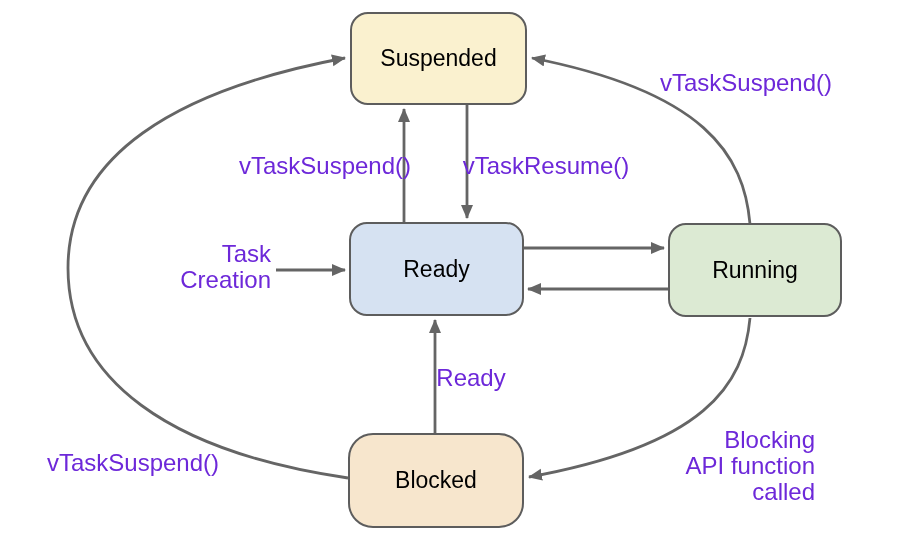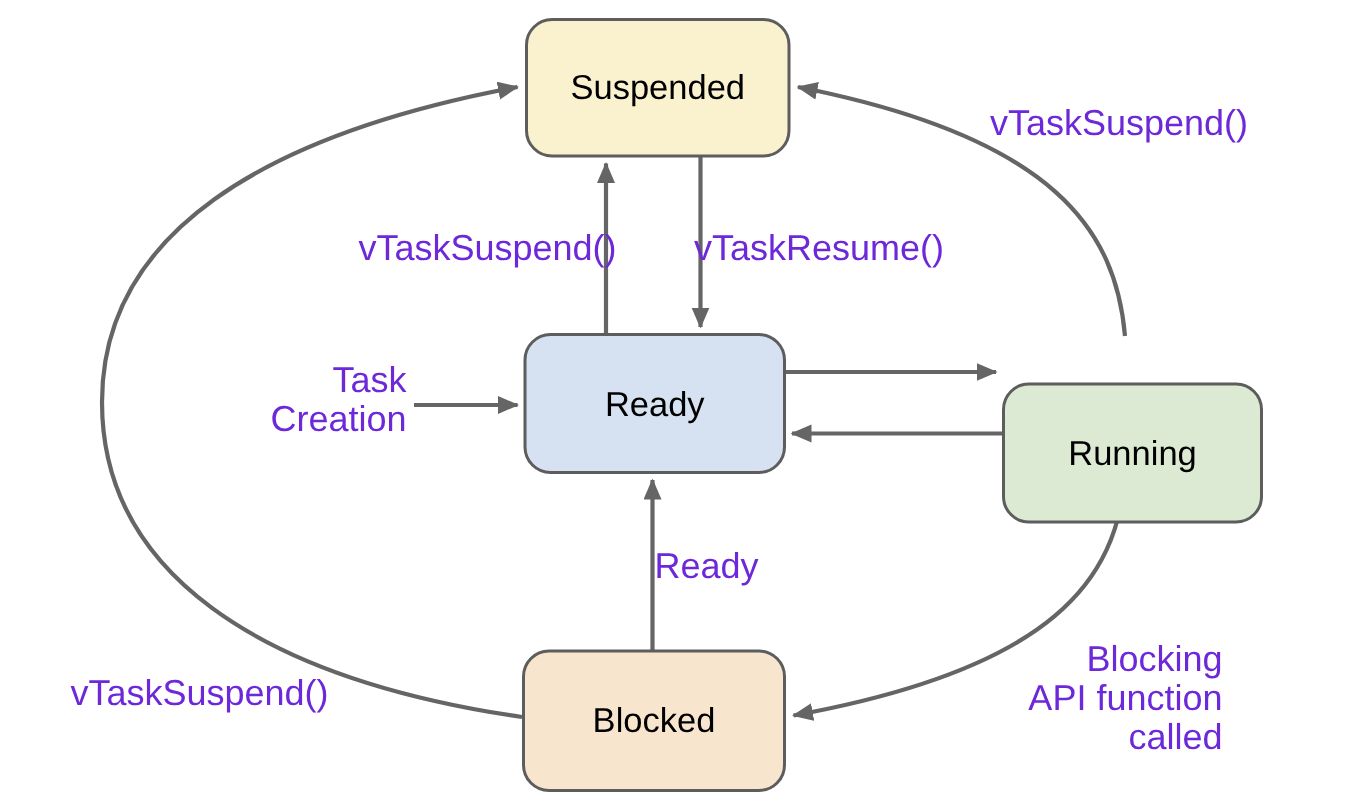--- a/index.html
+++ b/index.html
@@ -87,25 +87,25 @@
   </svg>
 
   <div class="state suspended" style="background-color: rgb(250, 241, 207);">
     <span>Suspended</span>
   </div>
 
   <div class="state ready" style="background-color: rgb(214, 226, 242);">
     <span>Ready</span>
   </div>
 
-  <div class="state running" style="background-color: rgb(220, 234, 211); margin-top: 32px;">
+  <div class="state running" style="background-color: rgb(220, 234, 211);">
     <span>Running</span>
   </div>
 
-  <div class="state blocked" style="background-color: rgb(247, 230, 205);">
+  <div class="state blocked" style="background-color: rgb(247, 230, 205); border-radius: 25px;">
     <span>Blocked</span>
   </div>
 
   <div class="edge-label lbl-vtasksuspend-top">vTaskSuspend()</div>
 
   <div class="edge-label lbl-vtasksuspend-mid">vTaskSuspend()</div>
 
   <div class="edge-label lbl-vtaskresume">vTaskResume()</div>
 
   <div class="edge-label wrap lbl-task-creation">Task Creation</div>

